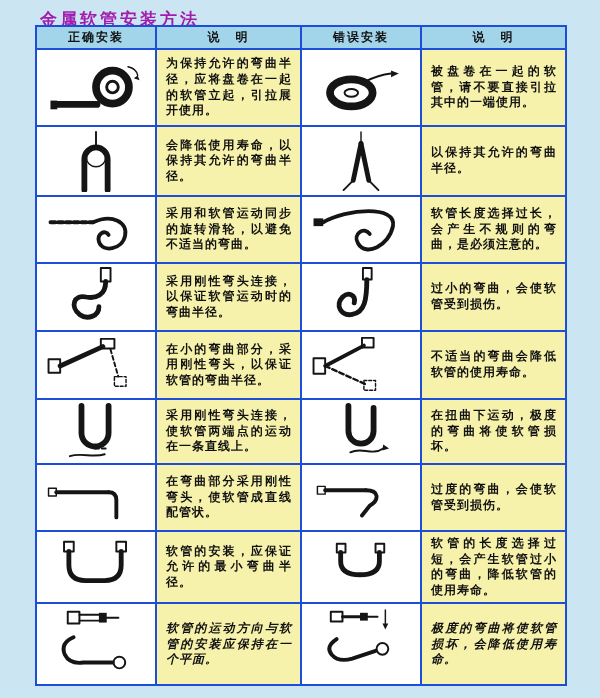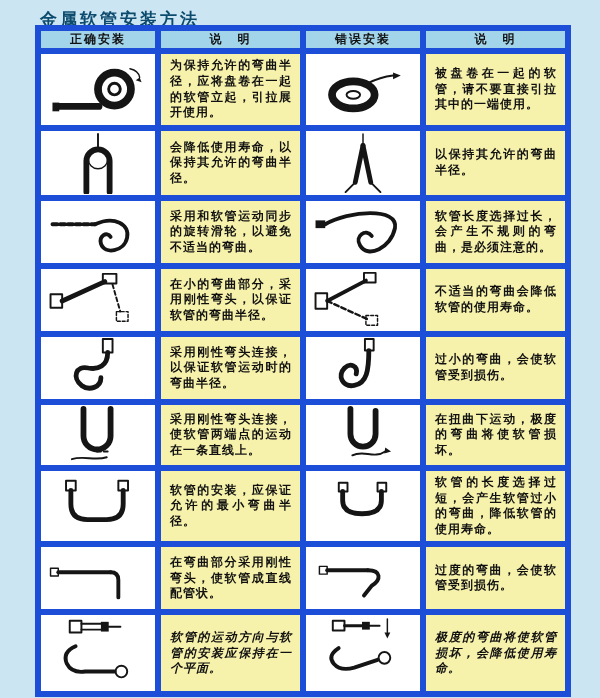--- a/index.html
+++ b/index.html
@@ -10,33 +10,33 @@
     color:#111;
     overflow:hidden;
   }
   .title{
     margin:5px;
     padding:3px 0 4px 35px;
     font-size:17px;
     font-weight:bold;
     font-family:"DejaVu Serif","Liberation Serif",serif;
     letter-spacing:3px;
-    color:#0c4a6e;
+    color:#a21caf;
   }
   table.install{
     position:absolute;
     left:35px;top:25px;
     width:530px;
     border-collapse:collapse;
     table-layout:fixed;
     border:2px solid #222;
     background:#fff;
   }
   table.install th, table.install td{
-    border:6px solid #1d4ed8;
+    border:2px solid #1d4ed8;
     padding:0;
     vertical-align:middle;
   }
   thead tr{height:23px;}
   th{
     background:#a2d4ea;
     font-size:12px;
     font-weight:bold;
     text-align:center;
     letter-spacing:2px;
@@ -160,20 +160,41 @@
         </svg>
       </td>
       <td class="desc-cell">
         <span class="txt">软管长度选择过长，会产生不规则的弯曲，是必须注意的。</span>
       </td>
     </tr>
 
     <tr>
       <td class="img-cell">
         <svg class="ill" width="108" height="62" viewBox="0 0 110 64">
+          <rect x="60" y="2" width="10" height="14" stroke-width="2"></rect>
+          <path d="M65 16 C65 30 55 34 45 32 C32 29 28 42 38 50 C46 56 58 52 58 42" stroke-width="5"></path>
+        </svg>
+      </td>
+      <td class="desc-cell">
+        <span class="txt">采用刚性弯头连接，以保证软管运动时的弯曲半径。</span>
+      </td>
+      <td class="img-cell">
+        <svg class="ill" width="108" height="62" viewBox="0 0 110 64">
+          <rect x="57" y="2" width="9" height="12" stroke-width="2"></rect>
+          <path d="M61 14 C61 34 59 48 46 50 C34 52 28 40 36 32 C42 26 50 30 48 38" stroke-width="5"></path>
+        </svg>
+      </td>
+      <td class="desc-cell">
+        <span class="txt">过小的弯曲，会使软管受到损伤。</span>
+      </td>
+    </tr>
+
+    <tr>
+      <td class="img-cell">
+        <svg class="ill" width="108" height="62" viewBox="0 0 110 64">
           <rect x="6" y="26" width="12" height="14" stroke-width="2"></rect>
           <path d="M18 33 L62 13" stroke-width="5"></path>
           <rect x="60" y="5" width="14" height="10" stroke-width="2"></rect>
           <path d="M70 16 L78 44" stroke-width="2" stroke-dasharray="4 3"></path>
           <rect x="74" y="44" width="12" height="10" stroke-width="1.5" stroke-dasharray="3 2"></rect>
         </svg>
       </td>
       <td class="desc-cell">
         <span class="txt">在小的弯曲部分，采用刚性弯头，以保证软管的弯曲半径。</span>
       </td>
@@ -186,41 +207,20 @@
           <rect x="58" y="48" width="12" height="10" stroke-width="1.5" stroke-dasharray="3 2"></rect>
         </svg>
       </td>
       <td class="desc-cell">
         <span class="txt">不适当的弯曲会降低软管的使用寿命。</span>
       </td>
     </tr>
 
     <tr>
       <td class="img-cell">
-        <svg class="ill" width="108" height="62" viewBox="0 0 110 64">
-          <rect x="60" y="2" width="10" height="14" stroke-width="2"></rect>
-          <path d="M65 16 C65 30 55 34 45 32 C32 29 28 42 38 50 C46 56 58 52 58 42" stroke-width="5"></path>
-        </svg>
-      </td>
-      <td class="desc-cell">
-        <span class="txt">采用刚性弯头连接，以保证软管运动时的弯曲半径。</span>
-      </td>
-      <td class="img-cell">
-        <svg class="ill" width="108" height="62" viewBox="0 0 110 64">
-          <rect x="57" y="2" width="9" height="12" stroke-width="2"></rect>
-          <path d="M61 14 C61 34 59 48 46 50 C34 52 28 40 36 32 C42 26 50 30 48 38" stroke-width="5"></path>
-        </svg>
-      </td>
-      <td class="desc-cell">
-        <span class="txt">过小的弯曲，会使软管受到损伤。</span>
-      </td>
-    </tr>
-
-    <tr>
-      <td class="img-cell">
         <svg class="ill" width="108" height="60" viewBox="0 0 110 62">
           <path d="M40 4 V32 A14 14 0 0 0 68 32 V4" stroke-width="6"></path>
           <path d="M54 48 H68" stroke-width="2" stroke-dasharray="4 3"></path>
           <path d="M28 56 C40 52 52 58 64 54" stroke-width="2"></path>
         </svg>
       </td>
       <td class="desc-cell">
         <span class="txt">采用刚性弯头连接，使软管两端点的运动在一条直线上。</span>
       </td>
       <td class="img-cell">
@@ -231,60 +231,60 @@
         </svg>
       </td>
       <td class="desc-cell">
         <span class="txt">在扭曲下运动，极度的弯曲将使软管损坏。</span>
       </td>
     </tr>
 
     <tr>
       <td class="img-cell">
         <svg class="ill" width="108" height="62" viewBox="0 0 110 64">
+          <rect x="6" y="22" width="8" height="8" stroke-width="1.5"></rect>
+          <path d="M14 26 H68" stroke-width="4"></path>
+          <path d="M68 26 Q76 26 76 34 V52" stroke-width="4"></path>
+        </svg>
+      </td>
+      <td class="desc-cell">
+        <span class="txt">在弯曲部分采用刚性弯头，使软管成直线配管状。</span>
+      </td>
+      <td class="img-cell">
+        <svg class="ill" width="108" height="62" viewBox="0 0 110 64">
+          <rect x="10" y="20" width="8" height="8" stroke-width="1.5"></rect>
+          <path d="M18 24 H60" stroke-width="4"></path>
+          <path d="M60 24 C74 24 74 34 64 40 L56 50" stroke-width="4"></path>
+        </svg>
+      </td>
+      <td class="desc-cell">
+        <span class="txt">过度的弯曲，会使软管受到损伤。</span>
+      </td>
+    </tr>
+
+    <tr>
+      <td class="img-cell">
+        <svg class="ill" width="108" height="62" viewBox="0 0 110 64">
           <rect x="22" y="6" width="10" height="10" stroke-width="2"></rect>
           <rect x="76" y="6" width="10" height="10" stroke-width="2"></rect>
           <path d="M27 16 V30 Q27 46 44 46 H64 Q81 46 81 30 V16" stroke-width="5"></path>
         </svg>
       </td>
       <td class="desc-cell">
         <span class="txt">软管的安装，应保证允许的最小弯曲半径。</span>
       </td>
       <td class="img-cell">
         <svg class="ill" width="108" height="62" viewBox="0 0 110 64">
           <rect x="30" y="8" width="9" height="9" stroke-width="2"></rect>
           <rect x="70" y="8" width="9" height="9" stroke-width="2"></rect>
           <path d="M34 17 V26 Q34 40 54 40 Q74 40 74 26 V17" stroke-width="5"></path>
         </svg>
       </td>
       <td class="desc-cell">
         <span class="txt">软管的长度选择过短，会产生软管过小的弯曲，降低软管的使用寿命。</span>
-      </td>
-    </tr>
-
-    <tr>
-      <td class="img-cell">
-        <svg class="ill" width="108" height="62" viewBox="0 0 110 64">
-          <rect x="6" y="22" width="8" height="8" stroke-width="1.5"></rect>
-          <path d="M14 26 H68" stroke-width="4"></path>
-          <path d="M68 26 Q76 26 76 34 V52" stroke-width="4"></path>
-        </svg>
-      </td>
-      <td class="desc-cell">
-        <span class="txt">在弯曲部分采用刚性弯头，使软管成直线配管状。</span>
-      </td>
-      <td class="img-cell">
-        <svg class="ill" width="108" height="62" viewBox="0 0 110 64">
-          <rect x="10" y="20" width="8" height="8" stroke-width="1.5"></rect>
-          <path d="M18 24 H60" stroke-width="4"></path>
-          <path d="M60 24 C74 24 74 34 64 40 L56 50" stroke-width="4"></path>
-        </svg>
-      </td>
-      <td class="desc-cell">
-        <span class="txt">过度的弯曲，会使软管受到损伤。</span>
       </td>
     </tr>
 
     <tr>
       <td class="img-cell">
         <svg class="ill" width="108" height="76" viewBox="0 0 110 78">
           <rect x="26" y="6" width="12" height="12" stroke-width="2"></rect>
           <path d="M38 9 H58 M38 15 H58" stroke-width="2"></path>
           <rect class="fill" x="58" y="7" width="8" height="10"></rect>
           <path d="M66 12 H78" stroke-width="2"></path>

